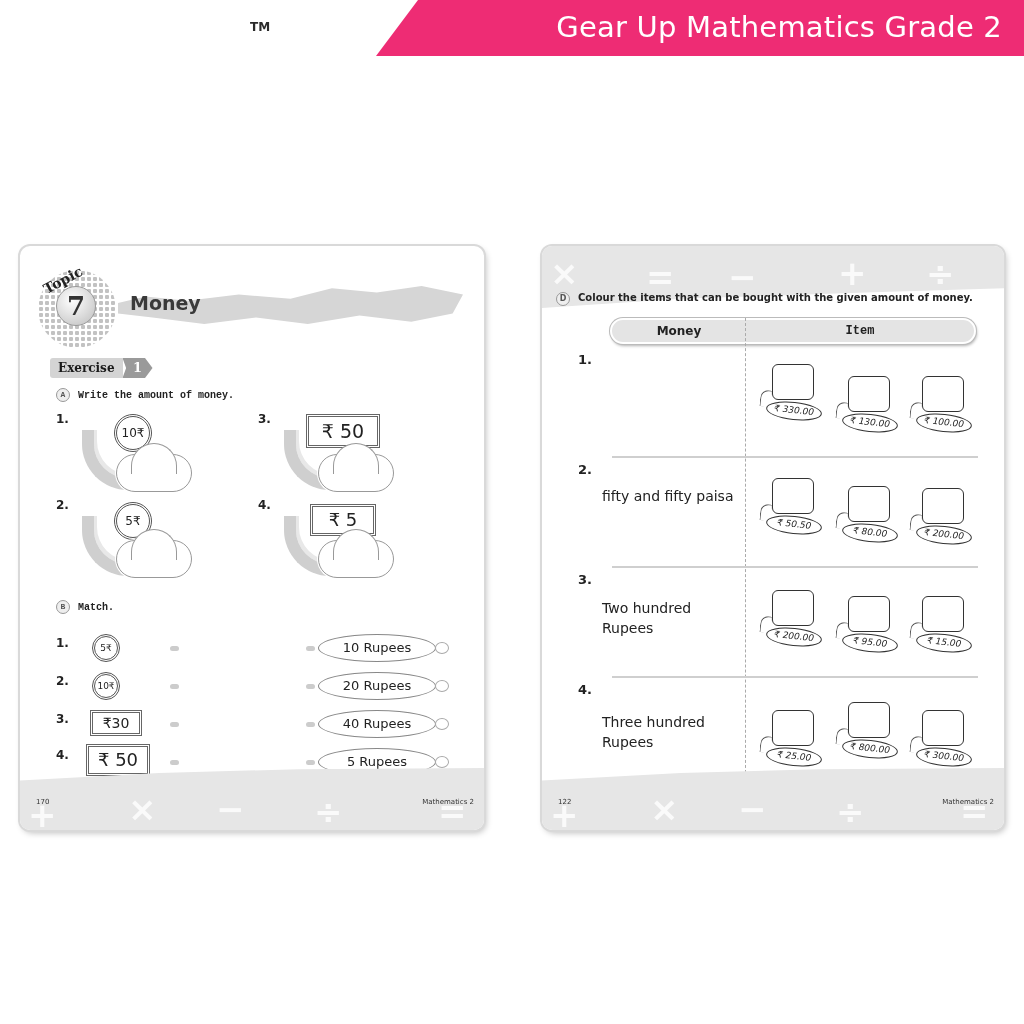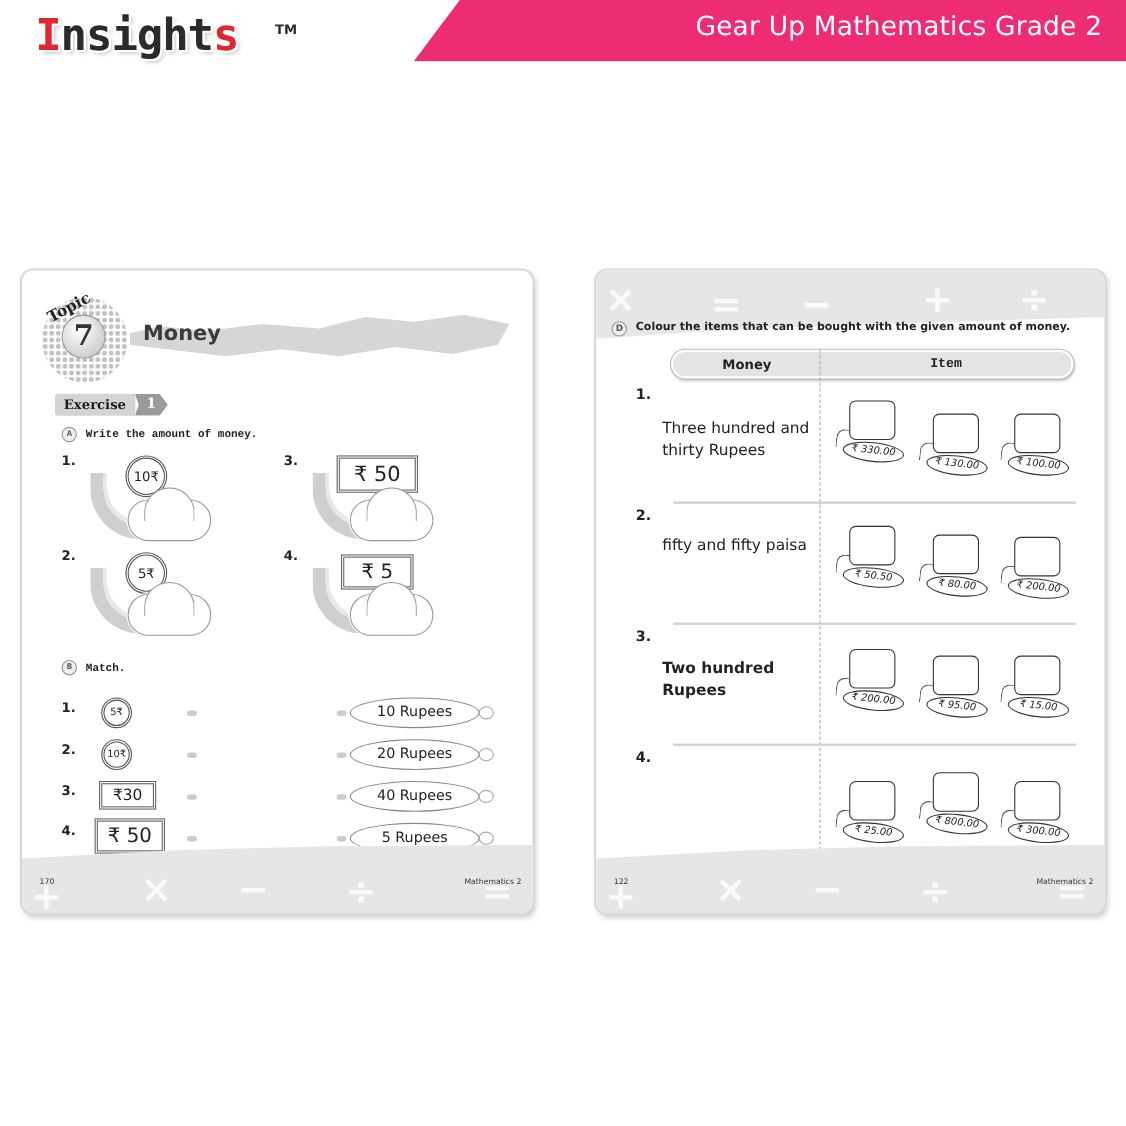--- a/index.html
+++ b/index.html
@@ -9,21 +9,21 @@
   
   .logo { position: absolute; left: 22px; top: 14px; width: 240px; height: 80px; }
   .logo .line { font-family: "DejaVu Sans Mono", monospace; font-weight: bold; font-size: 40px; line-height: 36px; letter-spacing: -1px; color: #2b2b2b;
     text-shadow: 2px 2px 0 #fff, -2px -2px 0 #fff, 2px -2px 0 #fff, -2px 2px 0 #fff, 3px 3px 4px rgba(0,0,0,0.25); }
   .logo .red { color: #e0262e; }
   .logo .l2 { margin-left: 10px; }
   .logo .tm { position: absolute; left: 228px; top: 6px; font-size: 12px; font-weight: bold; color: #2b2b2b; }
 
   .banner { position: absolute; left: 376px; top: 0; width: 648px; height: 56px; background: #ee2c74;
     clip-path: polygon(42px 0, 100% 0, 100% 100%, 0 100%); }
-  .banner-title { position: absolute; right: 22px; top: 10px; color: #fff; font-family: "DejaVu Sans", sans-serif; font-size: 24px; font-weight: normal; letter-spacing: 0.2px; }
+  .banner-title { position: absolute; right: 22px; top: 10px; color: #fff; font-family: "DejaVu Sans", sans-serif; font-size: 29px; font-weight: normal; letter-spacing: 0.2px; }
 
   
   .page { position: absolute; top: 246px; width: 464px; height: 584px; background: #fff; border-radius: 10px;
     box-shadow: 0 0 0 2px #d9d9d9, 2px 3px 6px rgba(0,0,0,0.25); overflow: hidden; }
   .page.left { left: 20px; }
   .page.right { left: 542px; width: 462px; }
 
   .page-foot-band { position: absolute; left: 0; right: 0; bottom: 0; height: 62px; background: #e6e6e6;
     clip-path: ellipse(80% 100% at 50% 100%); }
   .page-foot-band.lb { clip-path: polygon(0 20%, 30% 8%, 60% 2%, 100% 0, 100% 100%, 0 100%); }
@@ -80,21 +80,20 @@
 
   .item { position: absolute; width: 60px; height: 70px; }
   .item .pic { position: absolute; left: 10px; top: 0; width: 42px; height: 36px; border: 1.5px solid #333; background: #fff; border-radius: 6px; }
   .item .tag { position: absolute; left: 4px; top: 38px; width: 56px; height: 18px; border: 1.5px solid #333; border-radius: 50%; font-size: 9px; font-style: italic; text-align: center; line-height: 15px; color: #222; background: #fff; transform: rotate(6deg); }
   .item .tag::before { content: ""; position: absolute; left: -8px; top: -10px; width: 10px; height: 16px; border-left: 1px solid #555; border-top: 1px solid #555; border-radius: 8px 0 0 0; }
 </style>
 </head>
 <body>
 
 <div class="logo">
-  <div class="line l2"><span class="red">I</span><span>nsight</span><span class="red">s</span></div>
   <span class="tm">TM</span>
 </div>
 <div class="banner"></div>
 <div class="banner-title">Gear Up Mathematics Grade 2</div>
 
 <div class="page left">
   <div class="topic-badge"></div>
   <div class="topic-word">Topic</div>
   <div class="topic-num">7</div>
   <div class="brush"></div>
@@ -180,21 +179,20 @@
     <span>Colour the items that can be bought with the given amount of money.</span>
   </div>
 
   <div class="table-head">
     <span class="c1">Money</span>
     <span class="c2">Item</span>
   </div>
   <div class="vdash"></div>
 
   <span class="r-num" style="top:106px;">1.</span>
-  <div class="r-money" style="top:134px;">Three hundred and thirty Rupees</div>
   <div class="item" style="left:220px; top:118px;">
       <div class="pic"></div>
       <div class="tag">₹ 330.00</div>
     </div>
   <div class="item" style="left:296px; top:130px;">
       <div class="pic"></div>
       <div class="tag">₹ 130.00</div>
     </div>
   <div class="item" style="left:370px; top:130px;">
       <div class="pic"></div>
@@ -212,36 +210,37 @@
       <div class="pic"></div>
       <div class="tag">₹ 80.00</div>
     </div>
   <div class="item" style="left:370px; top:242px;">
       <div class="pic"></div>
       <div class="tag">₹ 200.00</div>
     </div>
   <div class="row-sep" style="top:320px;"></div>
 
   <span class="r-num" style="top:326px;">3.</span>
-  <div class="r-money" style="top:352px;font-weight:bold;">Two hundred Rupees</div>
+  <div class="r-money" style="top:352px;">Two hundred Rupees</div>
   <div class="item" style="left:220px; top:344px;">
       <div class="pic"></div>
       <div class="tag">₹ 200.00</div>
     </div>
   <div class="item" style="left:296px; top:350px;">
       <div class="pic"></div>
       <div class="tag">₹ 95.00</div>
     </div>
   <div class="item" style="left:370px; top:350px;">
       <div class="pic"></div>
       <div class="tag">₹ 15.00</div>
     </div>
   <div class="row-sep" style="top:430px;"></div>
 
   <span class="r-num" style="top:436px;">4.</span>
+  <div class="r-money" style="top:466px;">Three hundred Rupees</div>
   <div class="item" style="left:220px; top:464px;">
       <div class="pic"></div>
       <div class="tag">₹ 25.00</div>
     </div>
   <div class="item" style="left:296px; top:456px;">
       <div class="pic"></div>
       <div class="tag">₹ 800.00</div>
     </div>
   <div class="item" style="left:370px; top:464px;">
       <div class="pic"></div>

